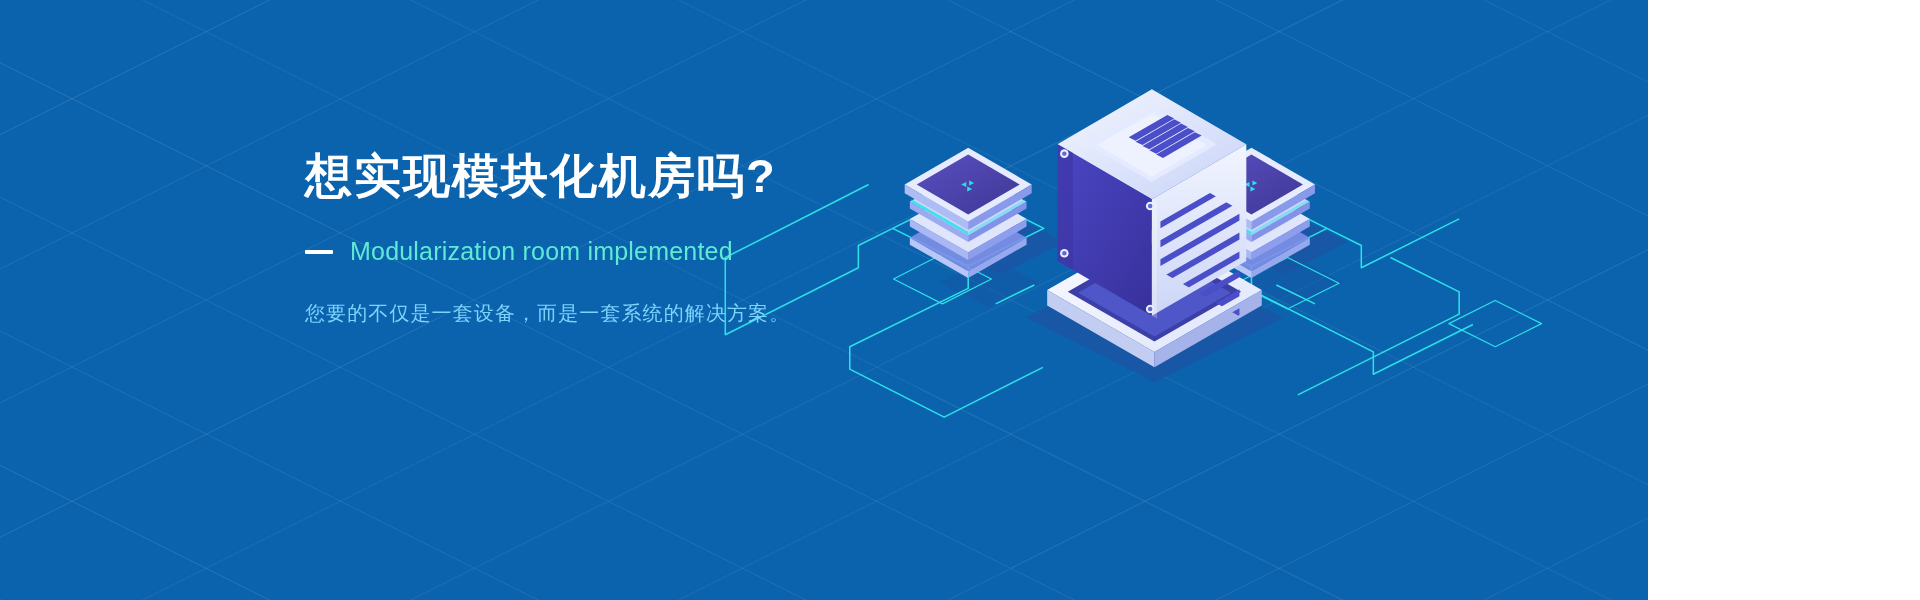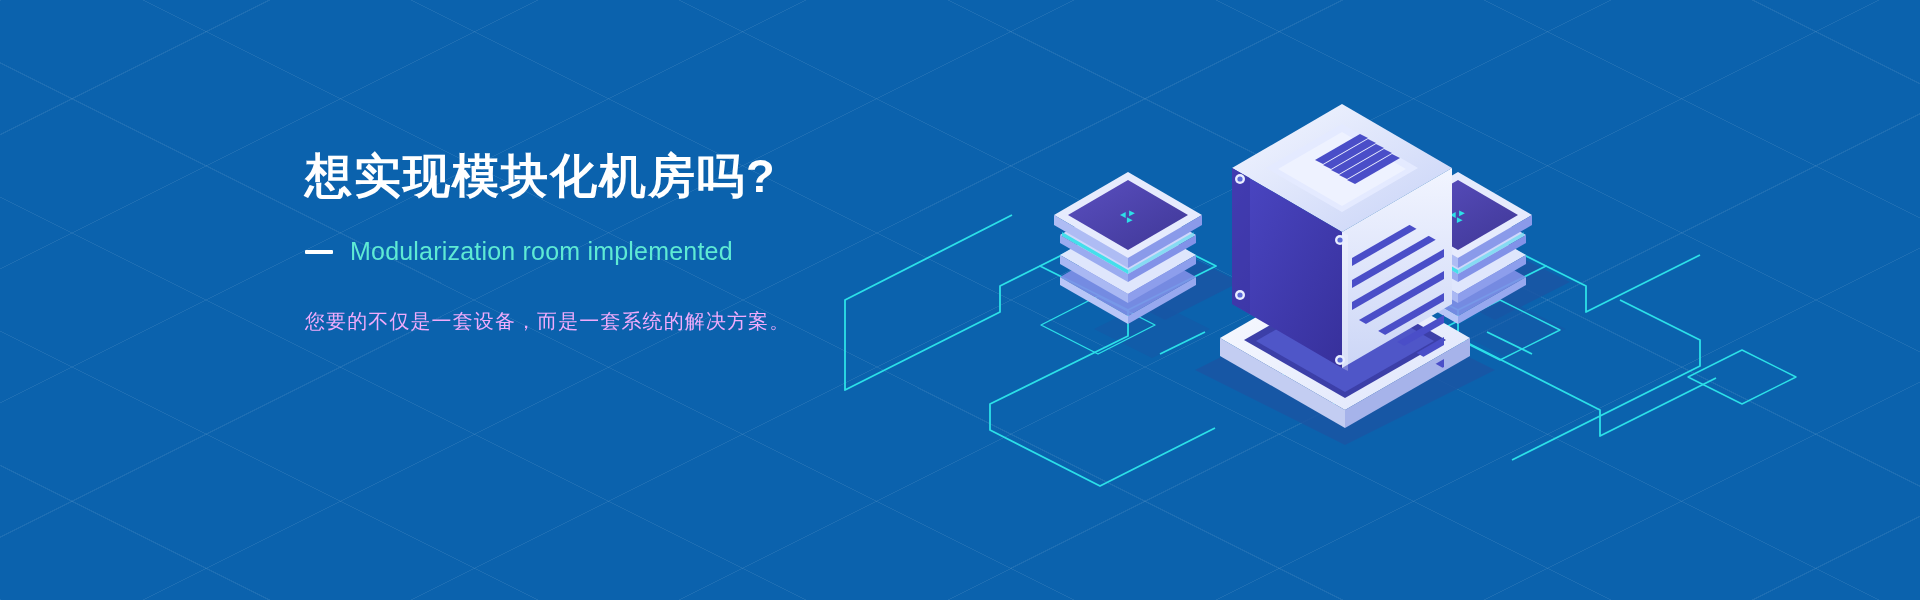--- a/index.html
+++ b/index.html
@@ -3,21 +3,21 @@
 <meta charset="utf-8">
 <style>
   * { margin:0; padding:0; box-sizing:border-box; }
   html, body {
     width:1920px; height:600px;
     overflow:hidden;
     font-family:"Liberation Sans", sans-serif;
   }
   #banner {
     position:relative;
-    width:1920px; height:600px;
+    width:1648px; height:600px;
     background:#0b62ad;
     overflow:hidden;
   }
   
   #grid-bg {
     position:absolute; inset:0;
     background-image:
       repeating-linear-gradient(26.57deg, rgba(255,255,255,0.075) 0 1px, transparent 1px 120px),
       repeating-linear-gradient(153.43deg, rgba(255,255,255,0.075) 0 1px, transparent 1px 120px);
     pointer-events:none;
@@ -52,23 +52,23 @@
     border-radius:1px;
   }
   #subtitle-text {
     font-size:25px;
     color:#5eead4;
     font-weight:400;
     letter-spacing:0.2px;
     white-space:nowrap;
   }
   #body-text {
-    margin-top:39px;
+    margin-top:31px;
     font-size:20px;
-    color:#f0abfc;
+    color:#7dd3fc;
     letter-spacing:1.1px;
     line-height:1.6;
     white-space:nowrap;
   }
 </style>
 </head>
 <body>
 
 <div id="banner">
 

